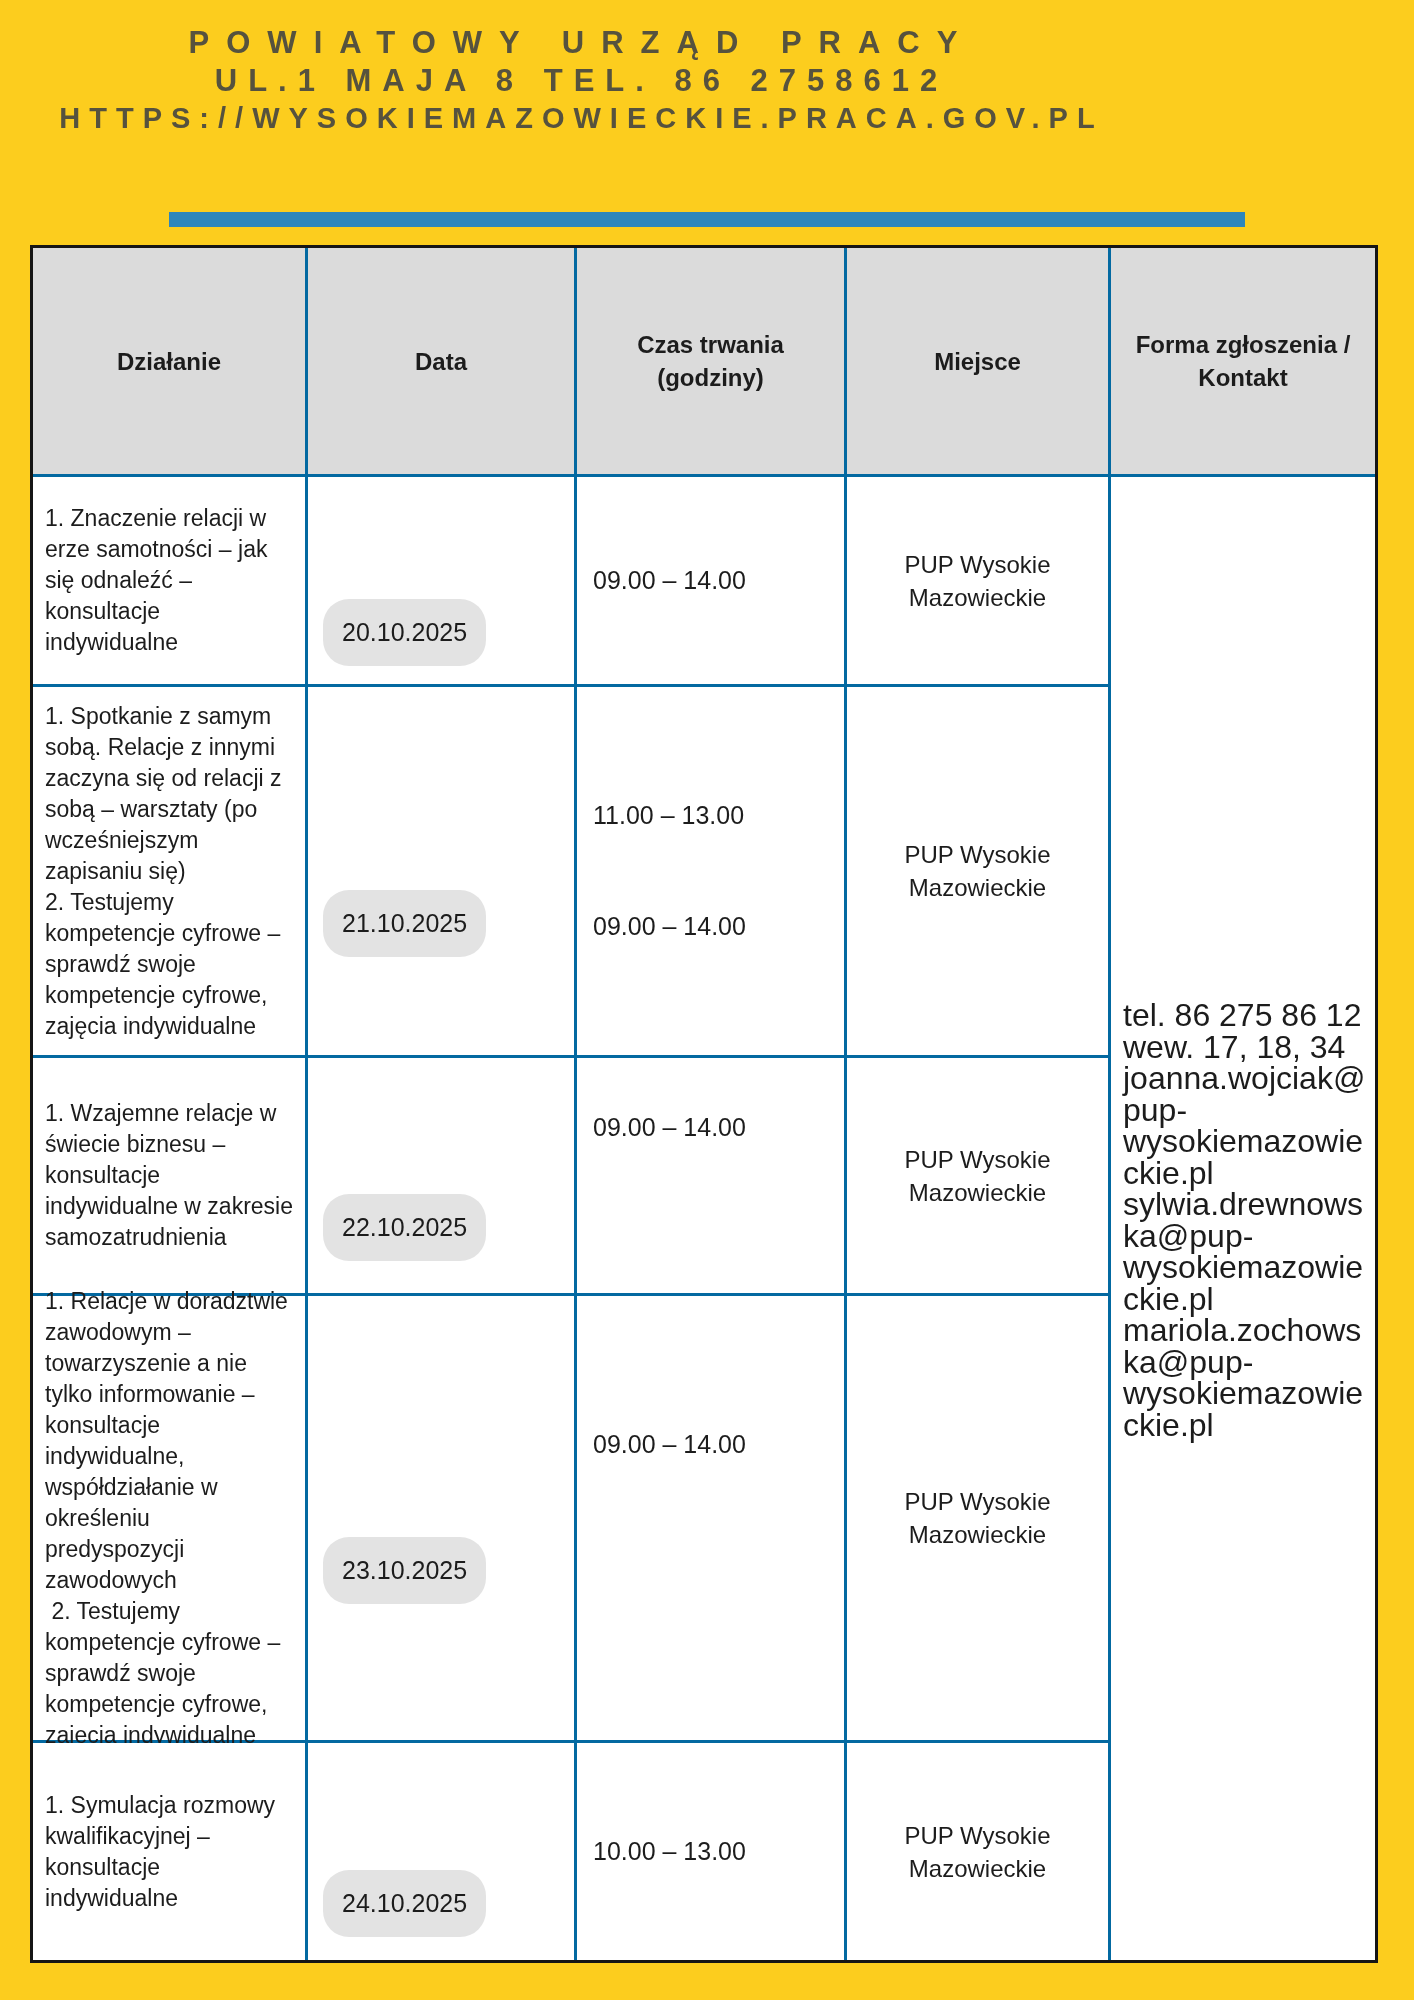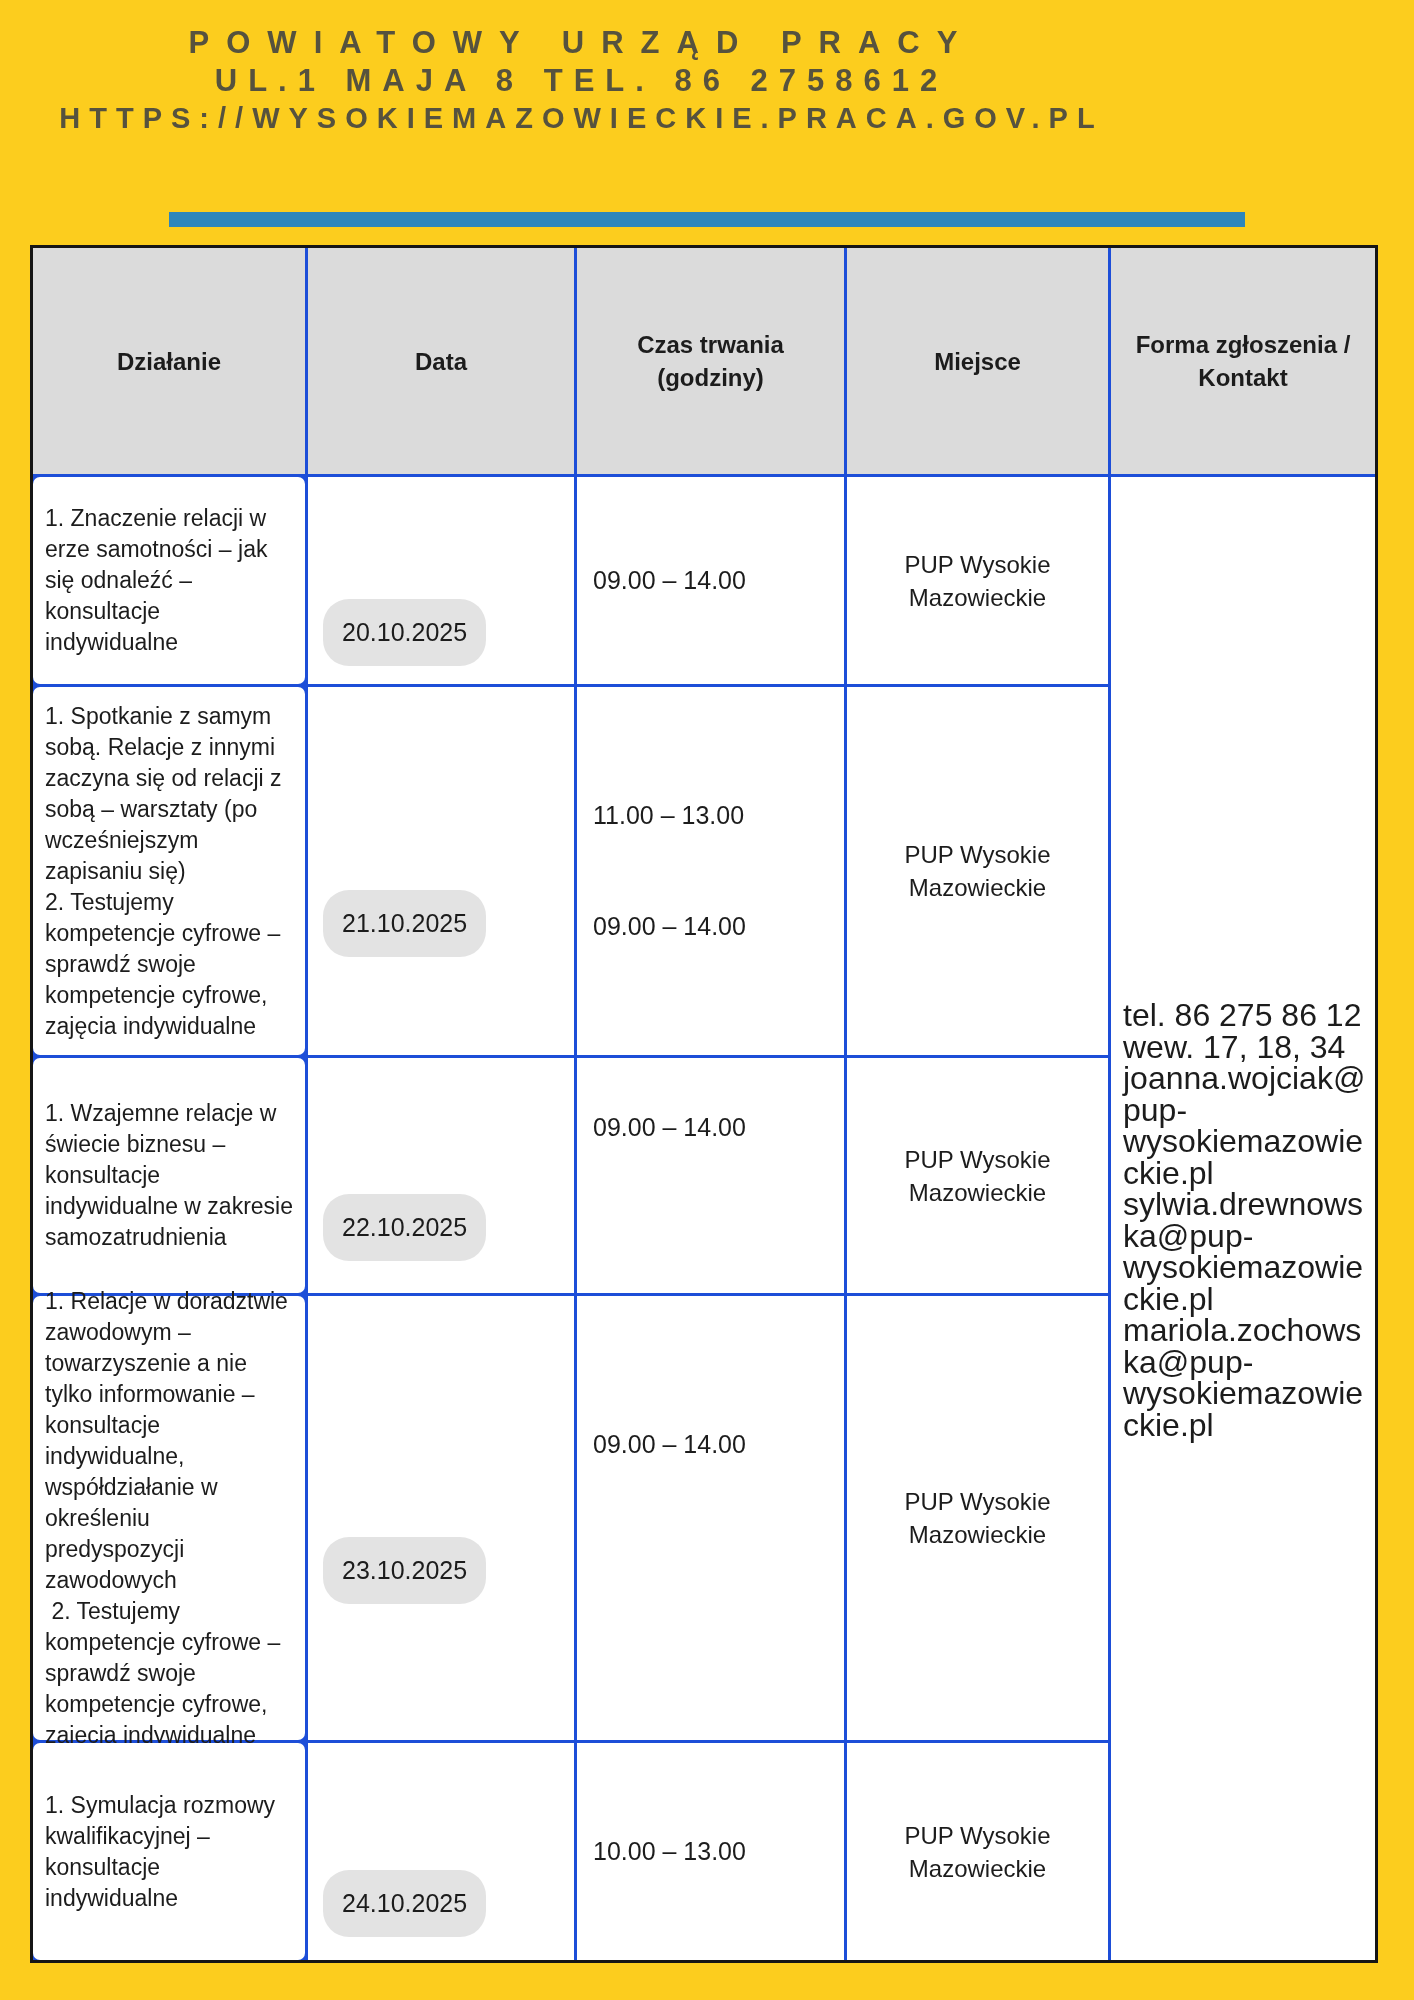--- a/index.html
+++ b/index.html
@@ -22,35 +22,34 @@
     position:absolute;left:169px;top:212px;width:1076px;height:15px;
     background:#2E86BB;
   }
   
   .grid{
     position:absolute;left:30px;top:245px;
     display:grid;
     grid-template-columns:272px 266px 267px 261px 264px;
     grid-template-rows:226px 207px 368px 235px 444px 217px;
     gap:3px;
-    background:#1d4ed8;
+    background:#0369a1;
     border:3px solid #151515;
   }
   .cell{background:#ffffff;display:flex;flex-direction:column;justify-content:center;}
   .cell.head{
     background:#DBDBDB;
     align-items:center;text-align:center;
     font-weight:bold;font-size:24px;line-height:33px;
     padding:0 18px;
   }
   .cell.activity{
     font-size:23px;line-height:31px;
     padding:10px 12px;
     white-space:pre-wrap;
-    border-radius:7px;
   }
   .cell.date{align-items:flex-start;padding-left:15px;}
   .date-pill{
     display:inline-block;
     background:#E3E3E3;
     border-radius:26px;
     padding:19px 19px;
     font-size:25px;
     transform:translateY(52px);
   }

